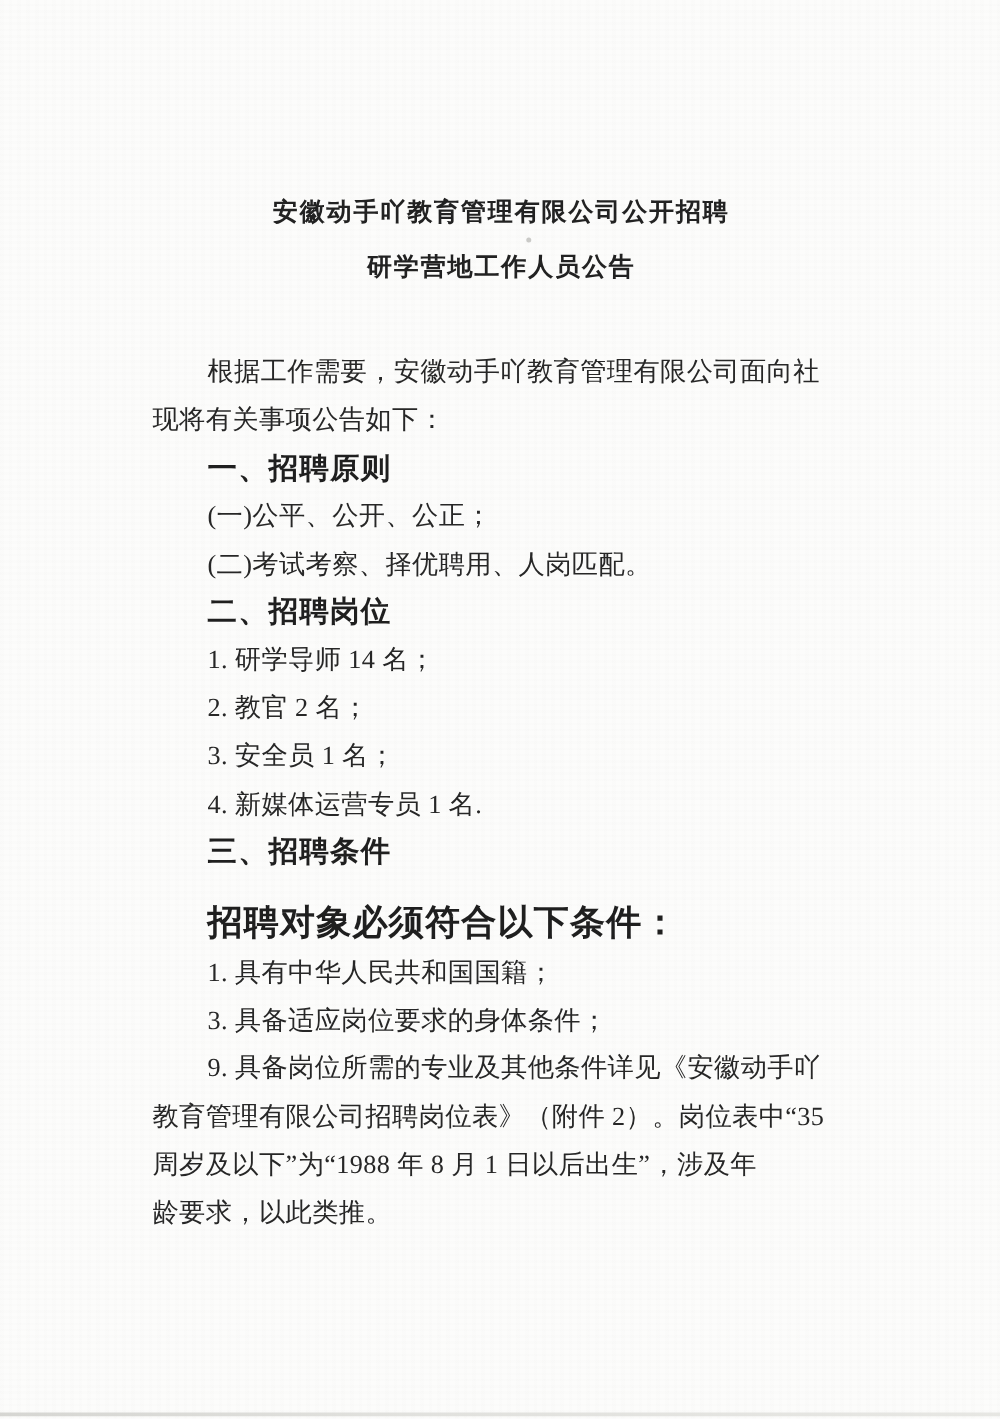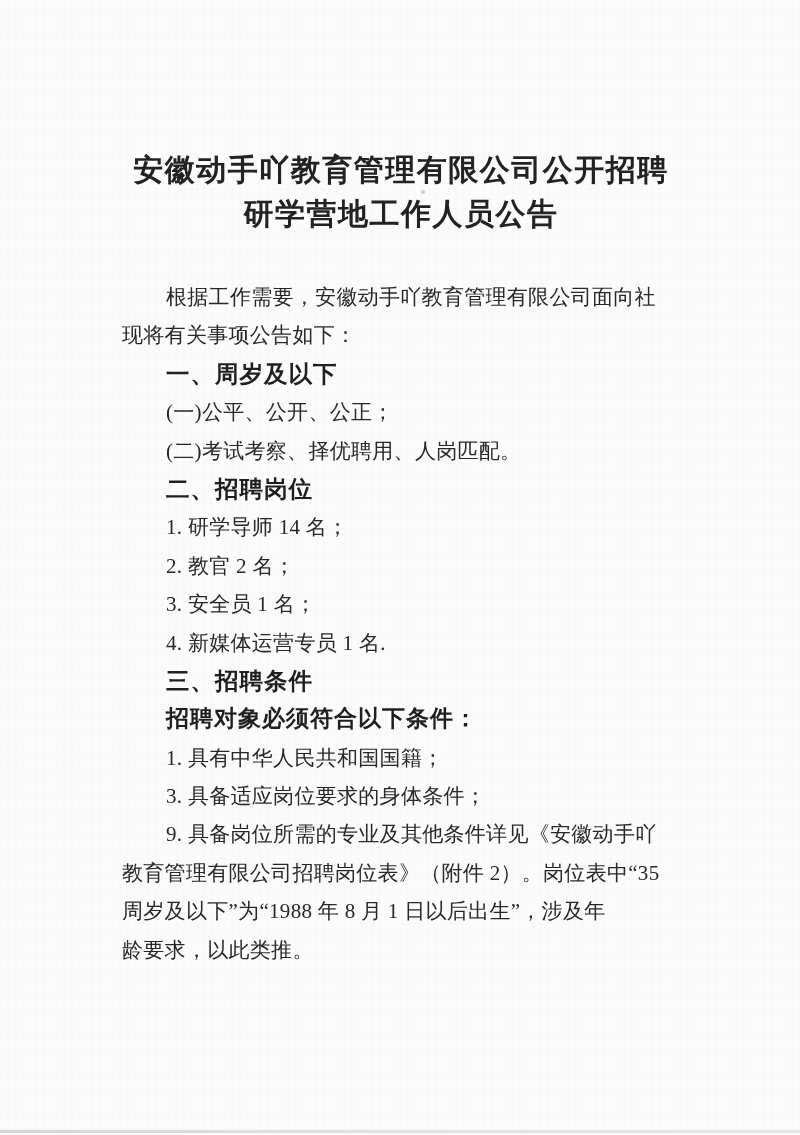--- a/index.html
+++ b/index.html
@@ -20,21 +20,21 @@
     overflow: hidden;
     color: #262626;
     font-family: "Liberation Serif", "DejaVu Serif", serif;
   }
   .content {
     padding: 148px 120px 0 122px;
     width: 558px;
   }
   .doc-title {
     text-align: center;
-    font-size: 30px;
+    font-size: 20px;
     font-weight: 700;
     line-height: 44px;
     letter-spacing: 1.5px;
     color: #222;
   }
   .title-block {
     margin-bottom: 42px;
   }
   .line {
     margin: 0;
@@ -50,23 +50,24 @@
   }
   .heading {
     font-family: "Liberation Sans", "DejaVu Sans", sans-serif;
     font-size: 23.5px;
     font-weight: 700;
     letter-spacing: 1px;
     color: #1f1f1f;
   }
   .subheading {
     font-weight: 700;
-    font-size: 23px;
+    font-size: 28px;
     letter-spacing: 1px;
     color: #1f1f1f;
+    margin-top: 20px;
   }
   .scan-edge-bottom {
     position: absolute;
     left: 0;
     right: 0;
     bottom: 2px;
     height: 3px;
     background: linear-gradient(90deg, #cfcfcb 0%, #dcdcd8 40%, #e3e3df 100%);
     opacity: 0.85;
   }
@@ -90,21 +91,21 @@
   <div class="content">
 
     <div class="title-block">
       <div class="doc-title">安徽动手吖教育管理有限公司公开招聘</div>
       <div class="doc-title">研学营地工作人员公告</div>
     </div>
 
     <p class="line indent">根据工作需要，安徽动手吖教育管理有限公司面向社</p>
     <p class="line">现将有关事项公告如下：</p>
 
-    <p class="line indent heading">一、周岁及以下</p>
+    <p class="line indent heading">一、招聘原则</p>
     <p class="line indent">(一)公平、公开、公正；</p>
     <p class="line indent">(二)考试考察、择优聘用、人岗匹配。</p>
 
     <p class="line indent heading">二、招聘岗位</p>
     <p class="line indent">1. 研学导师 14 名；</p>
     <p class="line indent">2. 教官 2 名；</p>
     <p class="line indent">3. 安全员 1 名；</p>
     <p class="line indent">4. 新媒体运营专员 1 名.</p>
 
     <p class="line indent heading">三、招聘条件</p>

